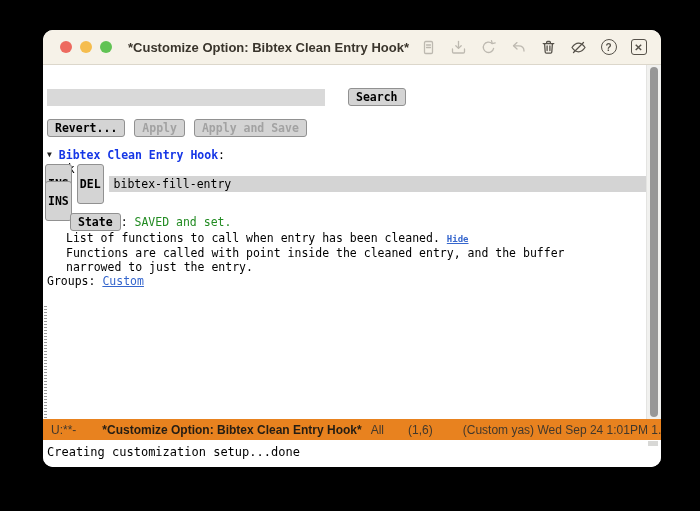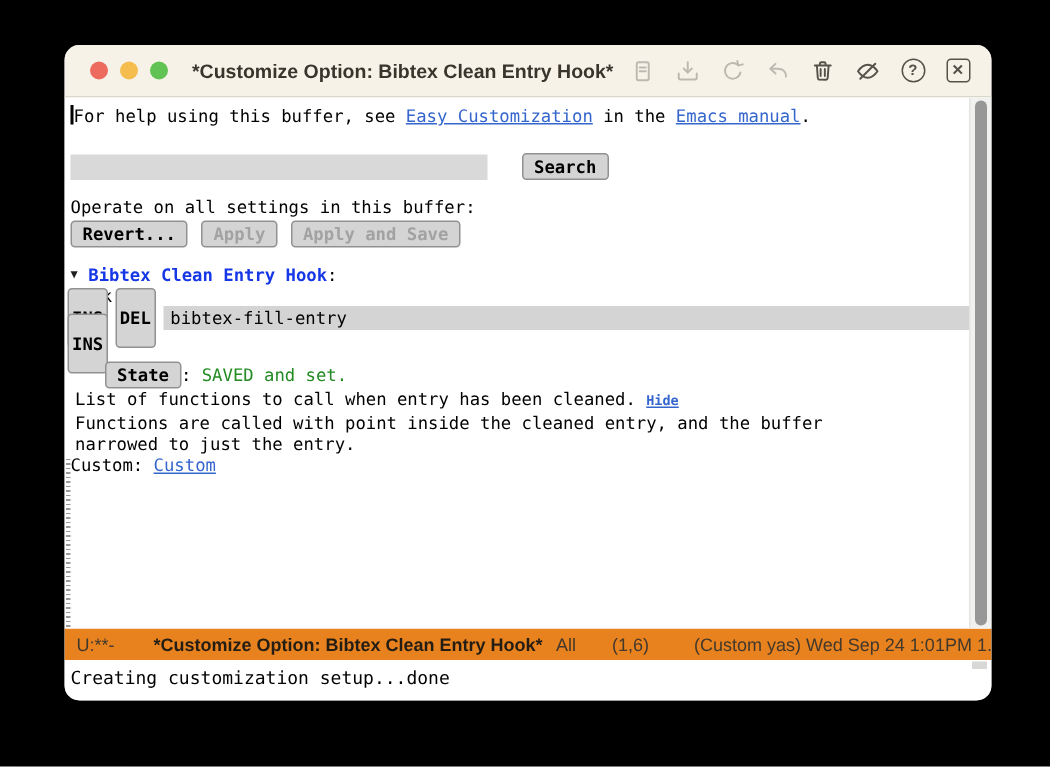--- a/index.html
+++ b/index.html
@@ -73,21 +73,21 @@
   .opt-name{color:#1637e6;font-weight:700;}
   .hookline{height:13px;}
   .insdel-row{display:flex;align-items:center;height:17px;margin-left:2px;}
   .insdel-row .btn{margin-right:5px;}
   .value-field{
     flex:1;background:#d4d4d4;height:16px;line-height:16px;white-space:pre;
     padding-left:5px;margin-right:-2px;
   }
   .state-row{display:flex;align-items:center;height:19px;margin-top:3px;padding-left:27px;}
   .state-green{color:#228b22;}
-  .doc{padding-left:7px;}
+  .doc{padding-left:23px;}
   .hide-lnk{font-size:9px;font-weight:700;}
   
   .fringe-dashes{
     position:absolute;left:1px;top:241px;width:3px;height:112px;
     background:repeating-linear-gradient(180deg,#9a9a9a 0 1px,transparent 1px 3px);
   }
   
   .scrollbar{
     position:absolute;right:0;top:0;bottom:0;width:14px;background:#f1f1ef;
     border-left:1px solid #e4e4e2;
@@ -169,32 +169,30 @@
         <span class="glyph-icon round">?</span>
       </span>
       <span class="tbicon icon-on">
         <span class="glyph-icon square">✕</span>
       </span>
     </div>
   </div>
 
   <div class="buffer">
     <div class="content">
-      <div class="bufline"><span class="cursor"></span><span>For help using this buffer, see </span><a class="lnk">Easy Customization</a><span> in the </span><a class="lnk">Emacs manual</a><span>.</span></div>
 
       <div class="spacer14"></div>
 
       <div class="search-row">
         <input class="search-field" value="" style="">
         <span class="btn search-btn">Search</span>
       </div>
 
       <div class="spacer10"></div>
 
-      <div class="bufline">Operate on all settings in this buffer:</div>
       <div class="btnrow">
         <span class="btn">Revert...</span>
         <span class="btn disabled">Apply</span>
         <span class="btn disabled">Apply and Save</span>
       </div>
 
       <div class="spacer8"></div>
 
       <div class="heading">
         <span class="tri">▼</span>
@@ -215,21 +213,21 @@
       <div class="state-row">
         <span class="btn">State</span>
           <span style="white-space:pre">: </span>
           <span class="state-green">SAVED and set.</span>
       </div>
 
       <div class="bufline doc"><span>List of functions to call when entry has been cleaned. </span><a class="lnk hide-lnk">Hide</a></div>
       <div class="bufline doc">Functions are called with point inside the cleaned entry, and the buffer</div>
       <div class="bufline doc">narrowed to just the entry.</div>
 
-      <div class="bufline"><span>Custom: </span><a class="lnk">Custom</a></div>
+      <div class="bufline"><span>Groups: </span><a class="lnk">Custom</a></div>
     </div>
 
     <div class="fringe-dashes"></div>
 
     <div class="scrollbar">
       <div class="scroll-thumb"></div>
     </div>
   </div>
 
   <div class="modeline">

